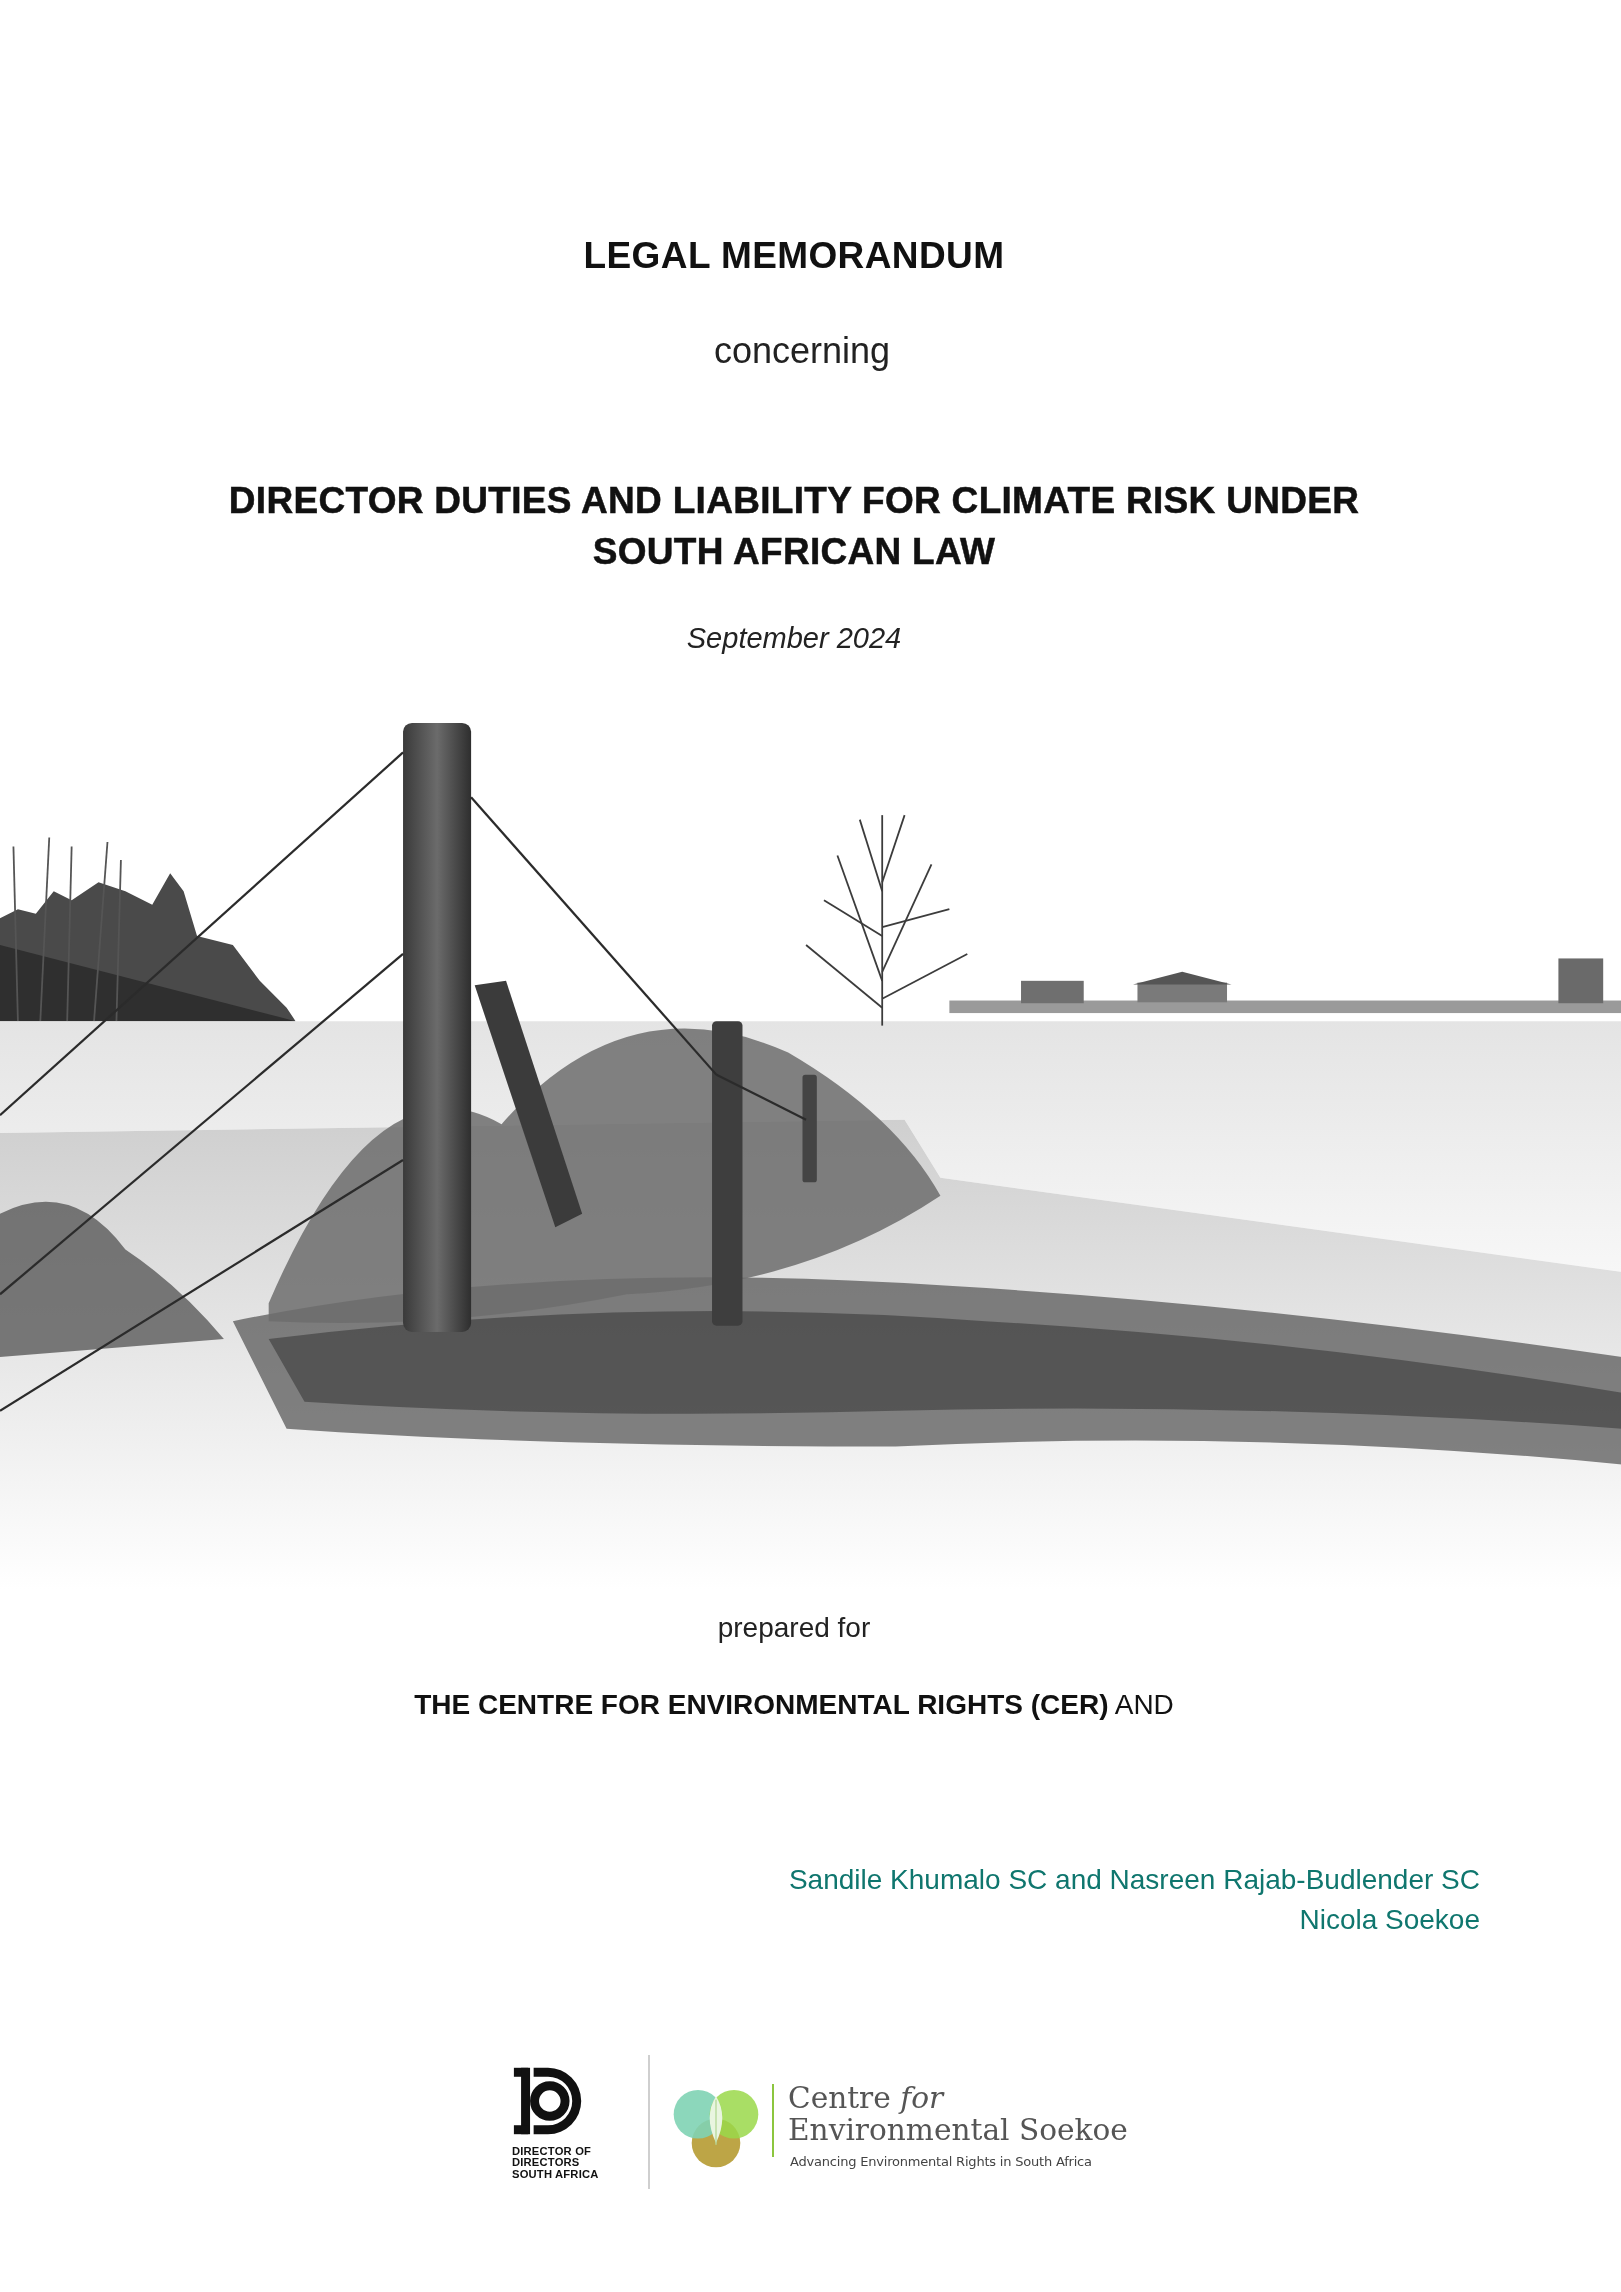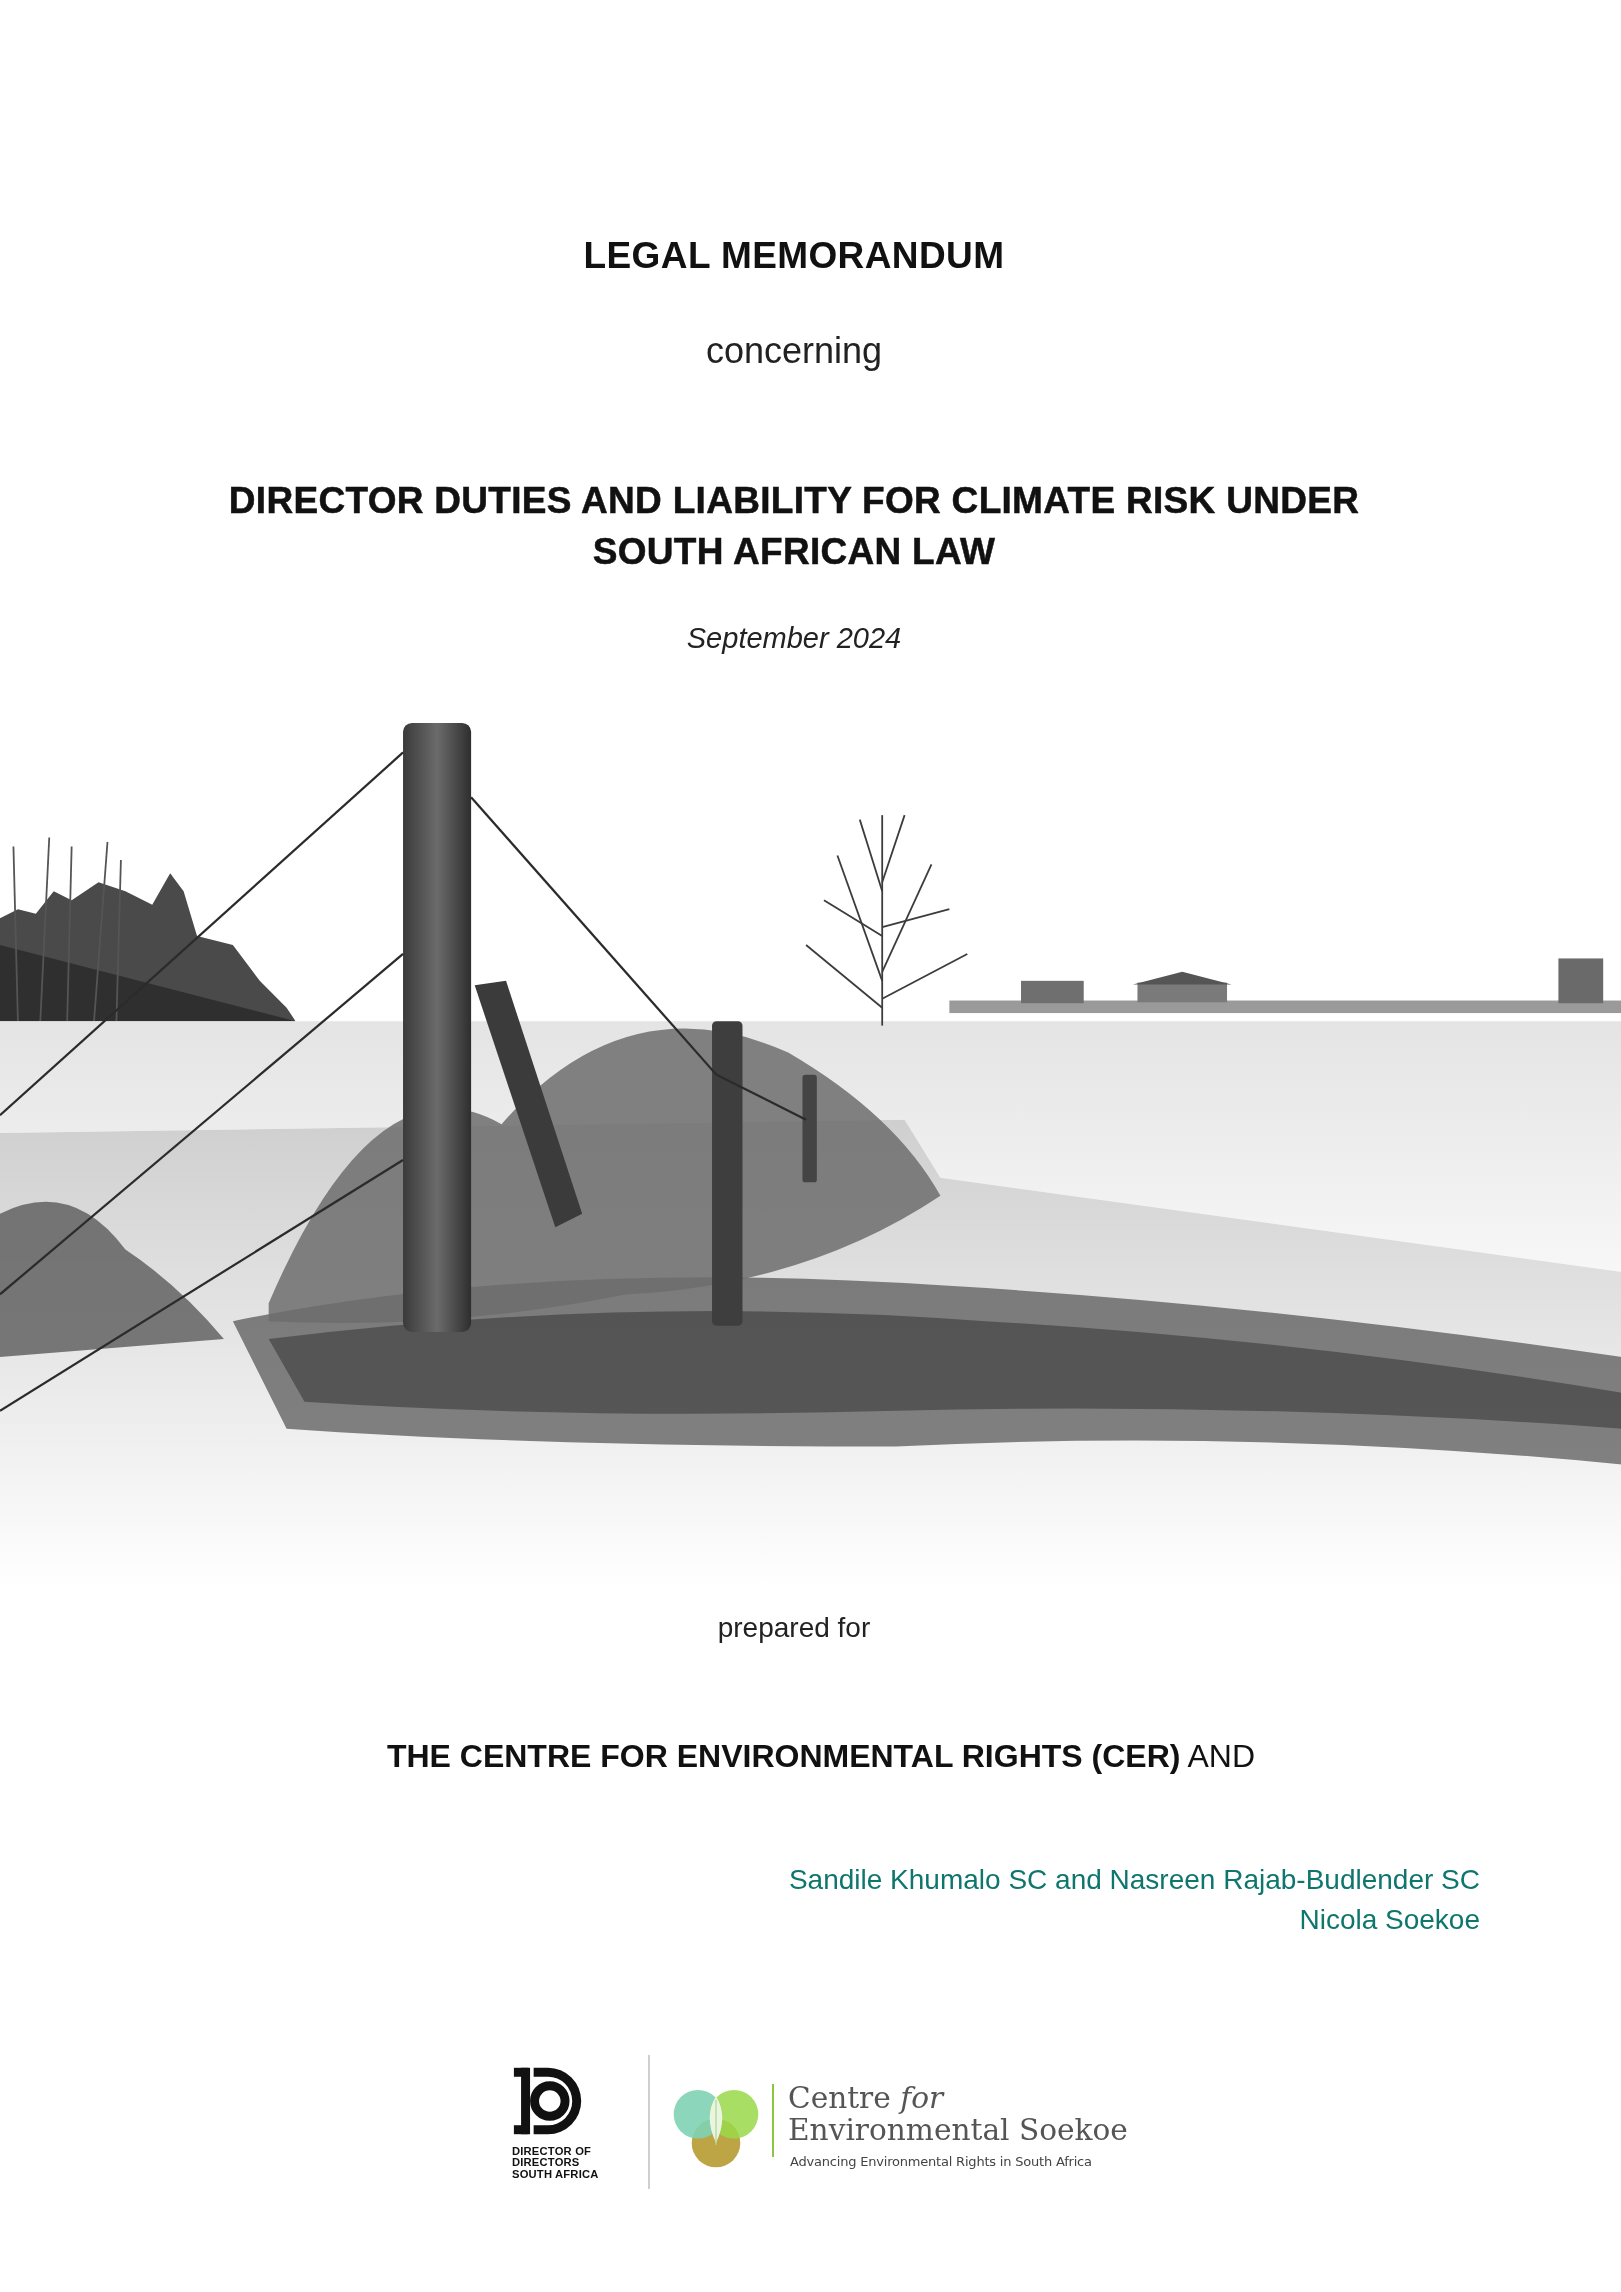--- a/index.html
+++ b/index.html
@@ -1,24 +1,24 @@
 <!DOCTYPE html>
 <html style="font-size:14.3px"><head>
 <meta charset="utf-8">
 <style>
   html, body { margin: 0; padding: 0; background: #ffffff; }
   body { width: 1622px; height: 2293px; position: relative; overflow: hidden; font-family: "Liberation Sans", sans-serif; color: #111; }
   .center { position: absolute; left: 0; width: 1588px; text-align: center; }
   .doc-type { top: 235px; font-size: 37px; font-weight: bold; letter-spacing: 0.4px; }
-  .concerning { top: 330px; font-size: 36px; font-weight: normal; color: #222; }
+  .concerning { top: 330px; font-size: 36px; font-weight: normal; color: #222; padding-left: 8px; }
   .title { top: 475px; font-size: 37px; font-weight: bold; line-height: 51px; letter-spacing: 0.3px; -webkit-text-stroke: 0.5px #111; }
   .date { top: 622px; font-size: 29px; font-style: italic; color: #222; }
   .photo { position: absolute; left: 0; top: 712px; width: 1622px; height: 878px; }
   .prepared { top: 1612px; font-size: 28px; color: #222; }
-  .recipients { top: 1736px; font-size: 32px; line-height: 41px; font-weight: bold; margin-left: 27px; }
+  .recipients { top: 1684px; font-size: 28px; line-height: 41px; font-weight: bold; }
   .recipients .light { font-weight: normal; }
   .authors { position: absolute; right: 142px; top: 1860px; text-align: right; font-size: 28px; line-height: 40px; color: #0f766e; }
   .logos { position: absolute; top: 2055px; left: 512px; width: 627px; height: 143px; }
   .iod { position: absolute; left: 0; top: 10.7px; width: 99px; }
   .iod-text { font-size: 11.2px; font-weight: bold; line-height: 11.6px; color: #111; margin-top: 7.2px; letter-spacing: 0.2px; }
   .divider { position: absolute; left: 136px; top: 0; width: 1.8px; height: 134px; background: #cfcfcf; }
   .cer-mark { position: absolute; left: 159px; top: 25px; }
   .cer-bar { position: absolute; left: 260px; top: 29px; width: 1.8px; height: 73px; background: #8cc63f; }
   .cer-name { position: absolute; left: 276px; top: 27px; font-family: "DejaVu Serif", serif; font-size: 29.6px; line-height: 32px; color: #555; }
   .cer-name .for { font-style: italic; }

